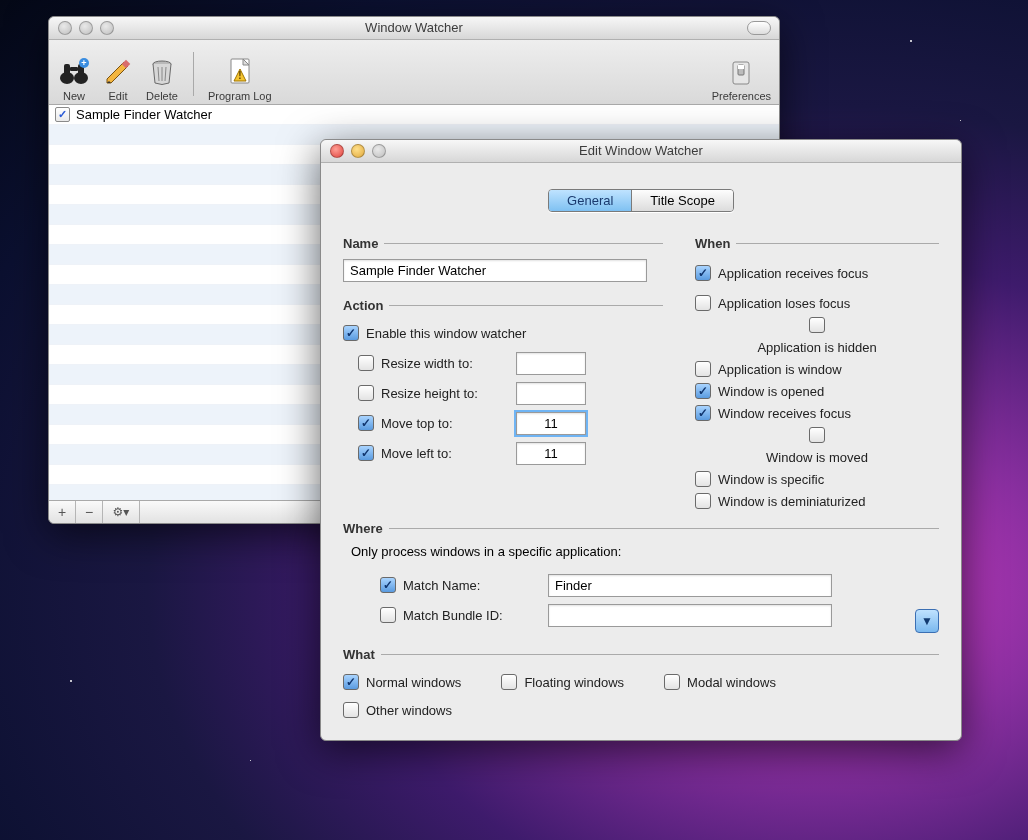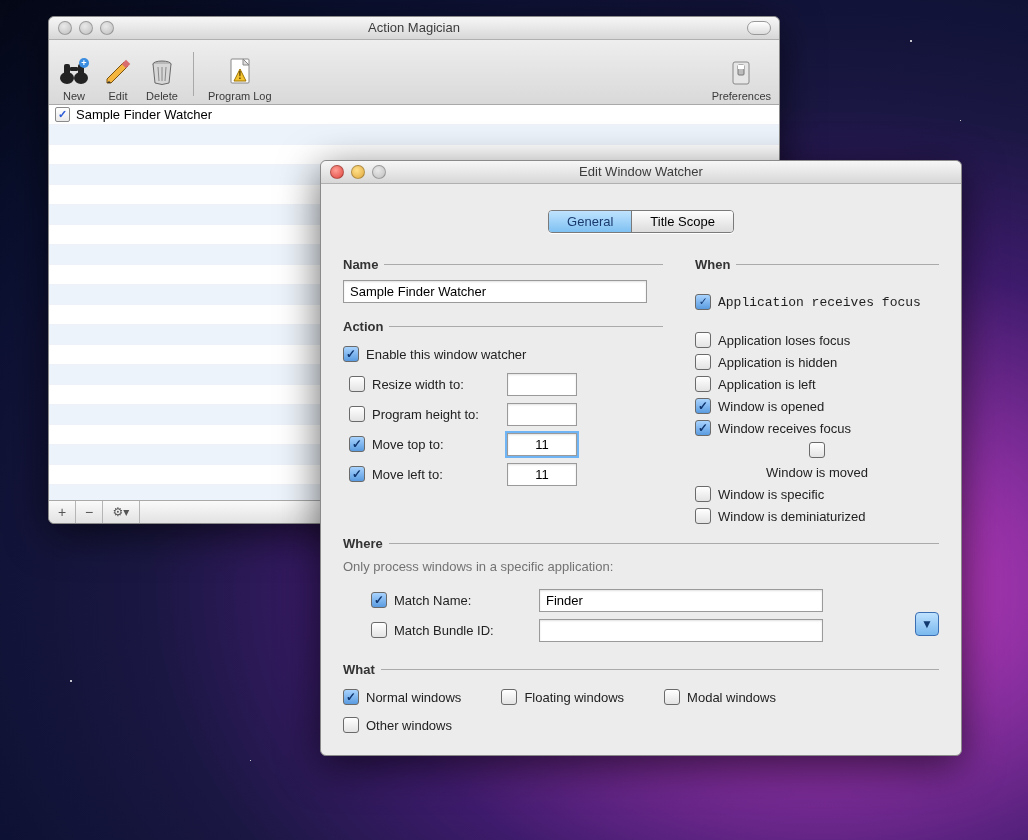--- a/index.html
+++ b/index.html
@@ -39,21 +39,21 @@
 .seg{border:1px solid #7a7a7a;border-radius:4px;overflow:hidden;display:flex;box-shadow:0 1px 0 #fff}
 .seg button{border:none;padding:3px 18px;font-size:13px;background:linear-gradient(to bottom,#fdfdfd,#dcdcdc);cursor:default}
 .seg button:first-child{border-right:1px solid #7a7a7a}
 .seg button.active{background:linear-gradient(to bottom,#bfe3ff,#7fc1f2);color:#1a3a6e}
 .cols{display:flex;gap:32px}
 .colL{flex:0 0 320px}
 .colR{flex:1}
 .section-head{display:flex;align-items:center;font-weight:bold;font-size:13px;color:#333;margin:6px 0 8px 0}
 .section-head .label{padding-right:6px}
 .section-head .rule{flex:1;height:1px;background:#aaa}
-.field-row{display:flex;align-items:center;margin:6px 6px;gap:8px}
+.field-row{display:flex;align-items:center;margin:6px 15px;gap:8px}
 input[type=text].tx{height:21px;border:1px solid #9a9a9a;border-radius:0;background:#fff;font-size:13px;padding:0 6px;box-shadow:inset 0 1px 2px rgba(0,0,0,.12)}
 input[type=text].tx.focus{outline:2px solid #6fb4f4;outline-offset:0}
 .small-tx{width:56px;text-align:center}
 .chk{display:inline-flex;align-items:center;gap:7px;font-size:13px;color:#222;margin:4px 0}
 .chkbox{width:14px;height:14px;border:1px solid #6a6a6a;border-radius:3px;background:linear-gradient(to bottom,#fff,#e3e3e3);display:inline-flex;align-items:center;justify-content:center}
 .chkbox.on{background:linear-gradient(to bottom,#a9d4ff,#5a9be0)}
 .chkbox.on::before{content:"✓";font-size:12px;color:#10356e;font-weight:bold;line-height:12px}
 .where-sub{margin-left:22px}
 .drop-btn{width:22px;height:22px;border:1px solid #3b6fb3;border-radius:4px;background:linear-gradient(to bottom,#bfe2ff,#7ab8ee);display:inline-flex;align-items:center;justify-content:center;color:#123a70;font-size:12px}
 .what-row{display:flex;gap:40px;flex-wrap:wrap}
@@ -66,21 +66,21 @@
 <div class="star" style="top:680px;left:70px;width:2px;height:2px"></div>
 <div class="star" style="top:760px;left:250px;width:1px;height:1px"></div>
 
 <div class="mac-window" style="left:48px;top:16px;width:730px">
   <div class="titlebar">
     <div class="traffic">
       <div class="tl disabled"></div>
       <div class="tl disabled"></div>
       <div class="tl disabled"></div>
     </div>
-    <div class="title">Action Magician</div>
+    <div class="title">Window Watcher</div>
     <div class="pill"></div>
   </div>
 
   <div class="toolbar">
     <div class="tb-item">
       <div class="tb-icon icon-binoc">
         <svg viewBox="0 0 32 32">
             <g fill="#232323">
               <ellipse cx="9" cy="22" rx="7" ry="6"></ellipse>
               <ellipse cx="23" cy="22" rx="7" ry="6"></ellipse>
@@ -175,21 +175,21 @@
       </div>
     <div class="ft-btn">
         <span>−</span>
       </div>
     <div class="ft-btn" style="width:36px">
         <span style="font-size:12px">⚙▾</span>
       </div>
   </div>
 </div>
 
-<div class="mac-window edit-window" style="left:320px;top:160px;width:640px">
+<div class="mac-window edit-window" style="left:320px;top:139px;width:640px">
   <div class="titlebar">
     <div class="traffic">
       <div class="tl close"></div>
       <div class="tl min"></div>
       <div class="tl disabled"></div>
     </div>
     <div class="title">Edit Window Watcher</div>
   </div>
 
   <div class="body">
@@ -222,21 +222,21 @@
         <div class="field-row">
           <label class="chk" style="width:150px">
               <span class="chkbox"></span>
               <span>Resize width to:</span>
             </label>
           <input type="text" class="tx small-tx" value="" style="">
         </div>
         <div class="field-row">
           <label class="chk" style="width:150px">
               <span class="chkbox"></span>
-              <span>Program height to:</span>
+              <span>Resize height to:</span>
             </label>
           <input type="text" class="tx small-tx" value="" style="">
         </div>
         <div class="field-row">
           <label class="chk" style="width:150px">
               <span class="chkbox on"></span>
               <span>Move top to:</span>
             </label>
           <input type="text" class="tx small-tx focus" value="11" style="">
         </div>
@@ -248,35 +248,35 @@
           <input type="text" class="tx small-tx" value="11" style="">
         </div>
       </div>
 
       <div class="colR">
         <div class="section-head">
             <span class="label">When</span>
             <span class="rule"></span>
           </div>
         <div id="when-list">
-            <label class="chk" style="display: flex; margin: 22px 0px; font-family: Liberation Mono, monospace;">
+            <label class="chk" style="display: flex; margin: 14px 0px;">
               <span class="chkbox on"></span>
               <span>Application receives focus</span>
             </label>
             <label class="chk" style="display: flex; margin: 6px 0px;">
               <span class="chkbox"></span>
               <span>Application loses focus</span>
             </label>
-            <label class="chk" style="display: flex; margin: 6px 0px;">
+            <label class="chk" style="display: flex; margin: 6px 0px; flex-direction: column;">
               <span class="chkbox"></span>
               <span>Application is hidden</span>
             </label>
             <label class="chk" style="display: flex; margin: 6px 0px;">
               <span class="chkbox"></span>
-              <span>Application is left</span>
+              <span>Application is window</span>
             </label>
             <label class="chk" style="display: flex; margin: 6px 0px;">
               <span class="chkbox on"></span>
               <span>Window is opened</span>
             </label>
             <label class="chk" style="display: flex; margin: 6px 0px;">
               <span class="chkbox on"></span>
               <span>Window receives focus</span>
             </label>
             <label class="chk" style="display: flex; margin: 6px 0px; flex-direction: column;">
@@ -292,22 +292,22 @@
               <span>Window is deminiaturized</span>
             </label>
           </div>
       </div>
     </div>
 
     <div class="section-head" style="">
         <span class="label">Where</span>
         <span class="rule"></span>
       </div>
-    <div style="margin:4px 0 8px 0;color:#737373">Only process windows in a specific application:</div>
-    <div style="display:flex;align-items:center;gap:10px">
+    <div style="margin:4px 0 8px 8px;color:#000000">Only process windows in a specific application:</div>
+    <div style="display:flex;align-items:flex-end;gap:10px">
       <div class="where-sub" style="flex:1">
         <div class="field-row">
           <label class="chk" style="width:160px">
               <span class="chkbox on"></span>
               <span>Match Name:</span>
             </label>
           <input type="text" class="tx" style="width: 270px;" value="Finder">
         </div>
         <div class="field-row">
           <label class="chk" style="width:160px">

